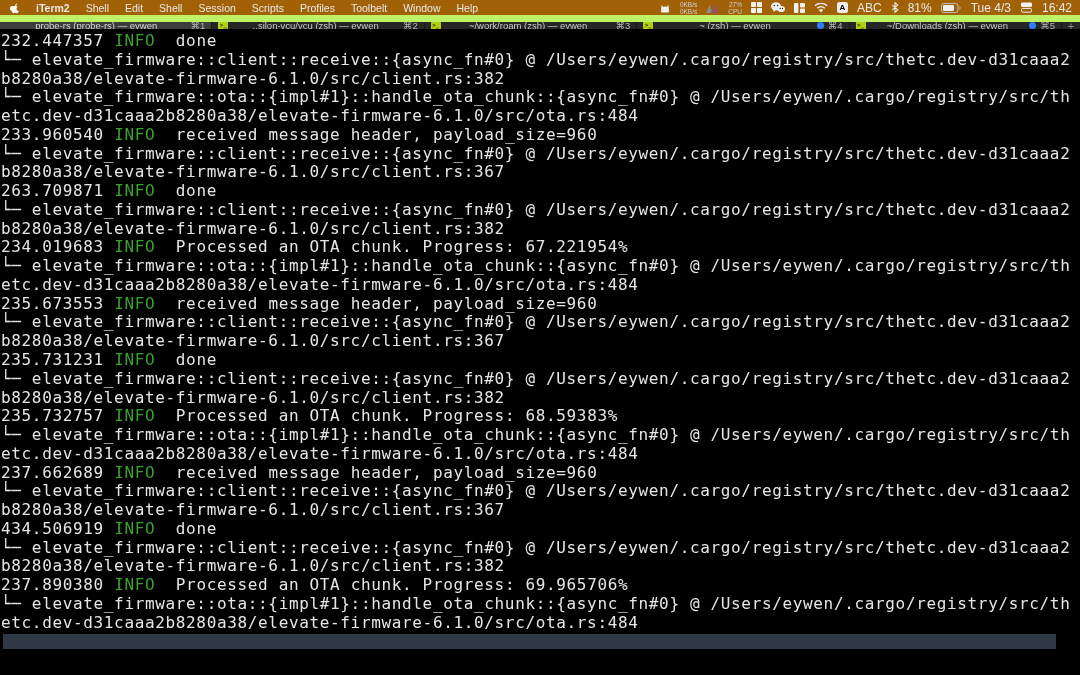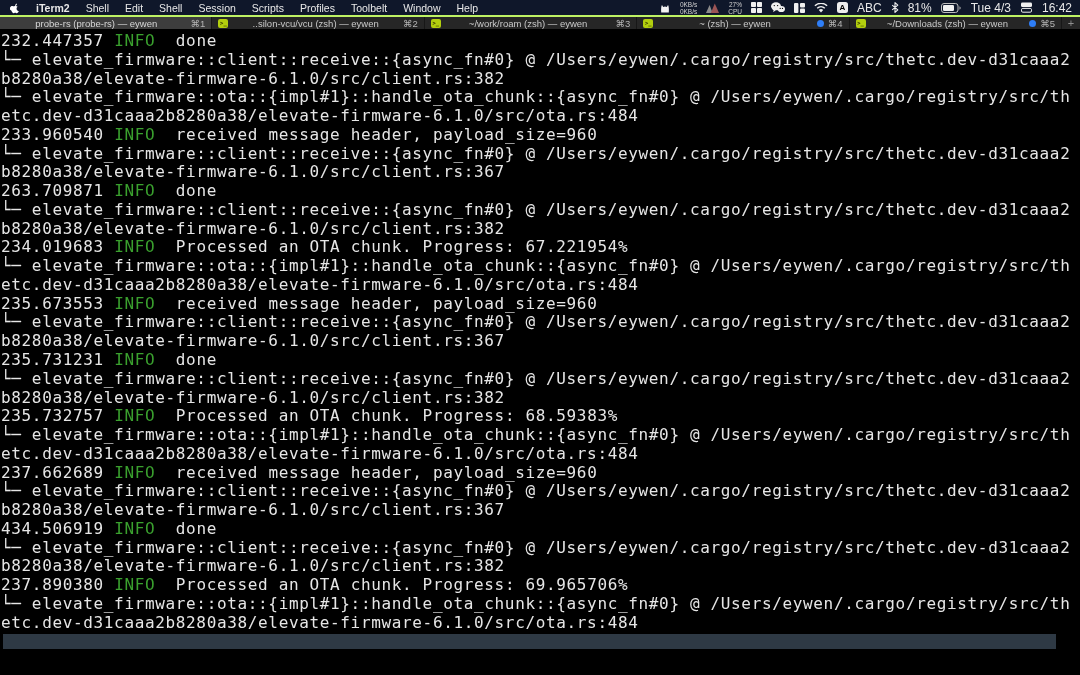--- a/index.html
+++ b/index.html
@@ -4,35 +4,35 @@
 <style>
   :root{
     --green:#3aa02e; --fg:#e6e6e6; --term-bg:#000;
     --tab-active:#3d3d3d; --tab-inactive:#262626; --dot:#2e7ef7; --selbar:#2e3944;
   }
   *{margin:0;padding:0;box-sizing:border-box;}
   body{background:#111;}
   .screen{position:relative;width:1080px;height:675px;background:var(--term-bg);
     overflow:hidden;font-family:"Liberation Sans",sans-serif;}
   
-  .menubar{height:15px;background:#0f172a;display:flex;align-items:center;
+  .menubar{height:15px;background:#a16207;display:flex;align-items:center;
     justify-content:space-between;color:#e8e8e8;padding:0 8px 0 10px;}
   .menu-left{display:flex;align-items:center;gap:16px;height:100%;}
   .menu-item{font-size:10.5px;white-space:nowrap;cursor:default;}
   .menu-item.bold{font-weight:bold;}
   .apple{display:flex;align-items:center;}
   .menu-right{display:flex;align-items:center;gap:9px;height:100%;font-size:10px;}
   .micon{display:flex;align-items:center;}
   .stack{display:flex;flex-direction:column;align-items:flex-end;font-size:6.5px;
     line-height:7px;color:#cfcfcf;}
   .inputbadge{width:11px;height:11px;background:#ededed;border-radius:2.5px;color:#000;
     font-size:8px;font-weight:bold;display:flex;align-items:center;justify-content:center;}
   .mr-label{font-size:12px;}
   
-  .tabbar{height:14px;display:flex;background:var(--tab-inactive);border-top:2px solid #bef264;}
+  .tabbar{height:14px;display:flex;background:var(--tab-inactive);border-top:7px solid #bef264;}
   .tab{flex:1 1 0;display:flex;align-items:center;gap:4px;padding:0 6px;
     font-size:9.5px;color:#c9c9c9;border-right:1px solid #171717;overflow:hidden;background:var(--tab-inactive);}
   .tab.active{background:var(--tab-active);color:#d6d6d6;}
   .ticon{flex:0 0 auto;width:10px;height:9px;background:#b3cf0e;border-radius:2px;color:#2b2b00;
     font-family:"DejaVu Sans Mono",monospace;font-size:5.5px;font-weight:bold;line-height:9px;text-align:center;}
   .ttitle{flex:1 1 auto;text-align:center;white-space:nowrap;overflow:hidden;}
   .tdot{flex:0 0 auto;width:7px;height:7px;border-radius:50%;background:var(--dot);}
   .tshort{flex:0 0 auto;color:#b5b5b5;}
   .plus{flex:0 0 18px;display:flex;align-items:center;justify-content:center;
     color:#8f8f8f;font-size:11px;}

